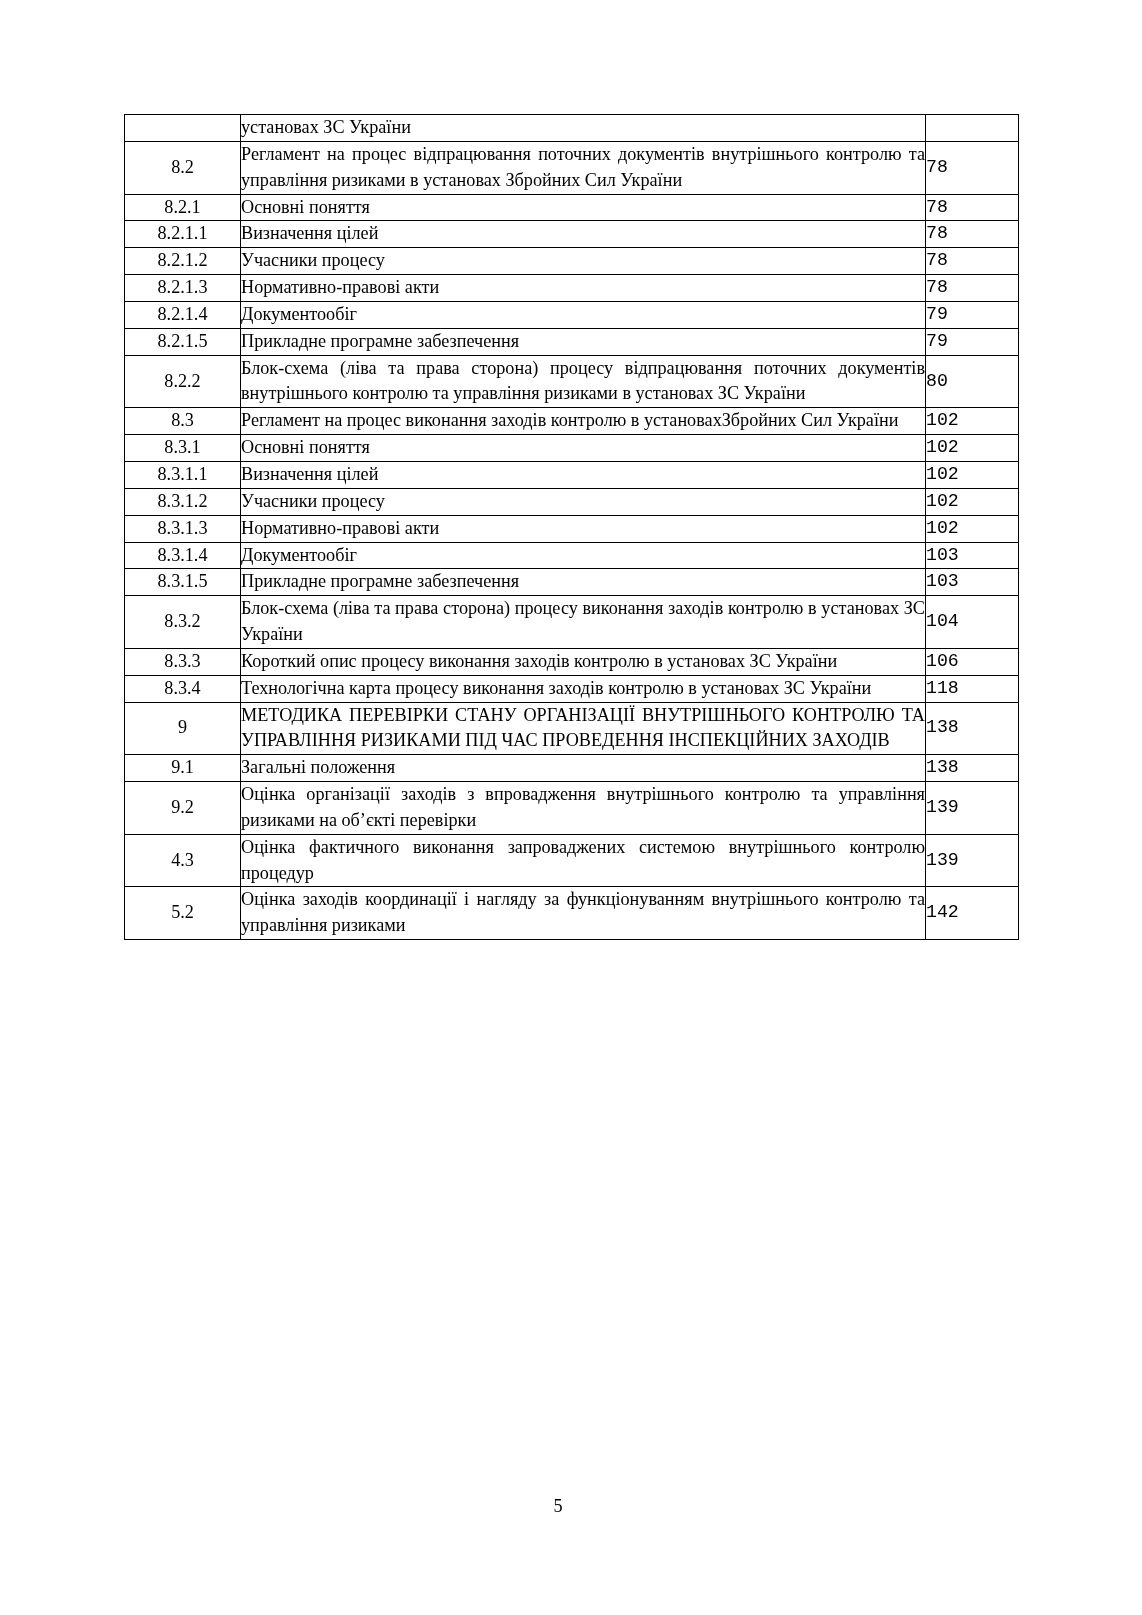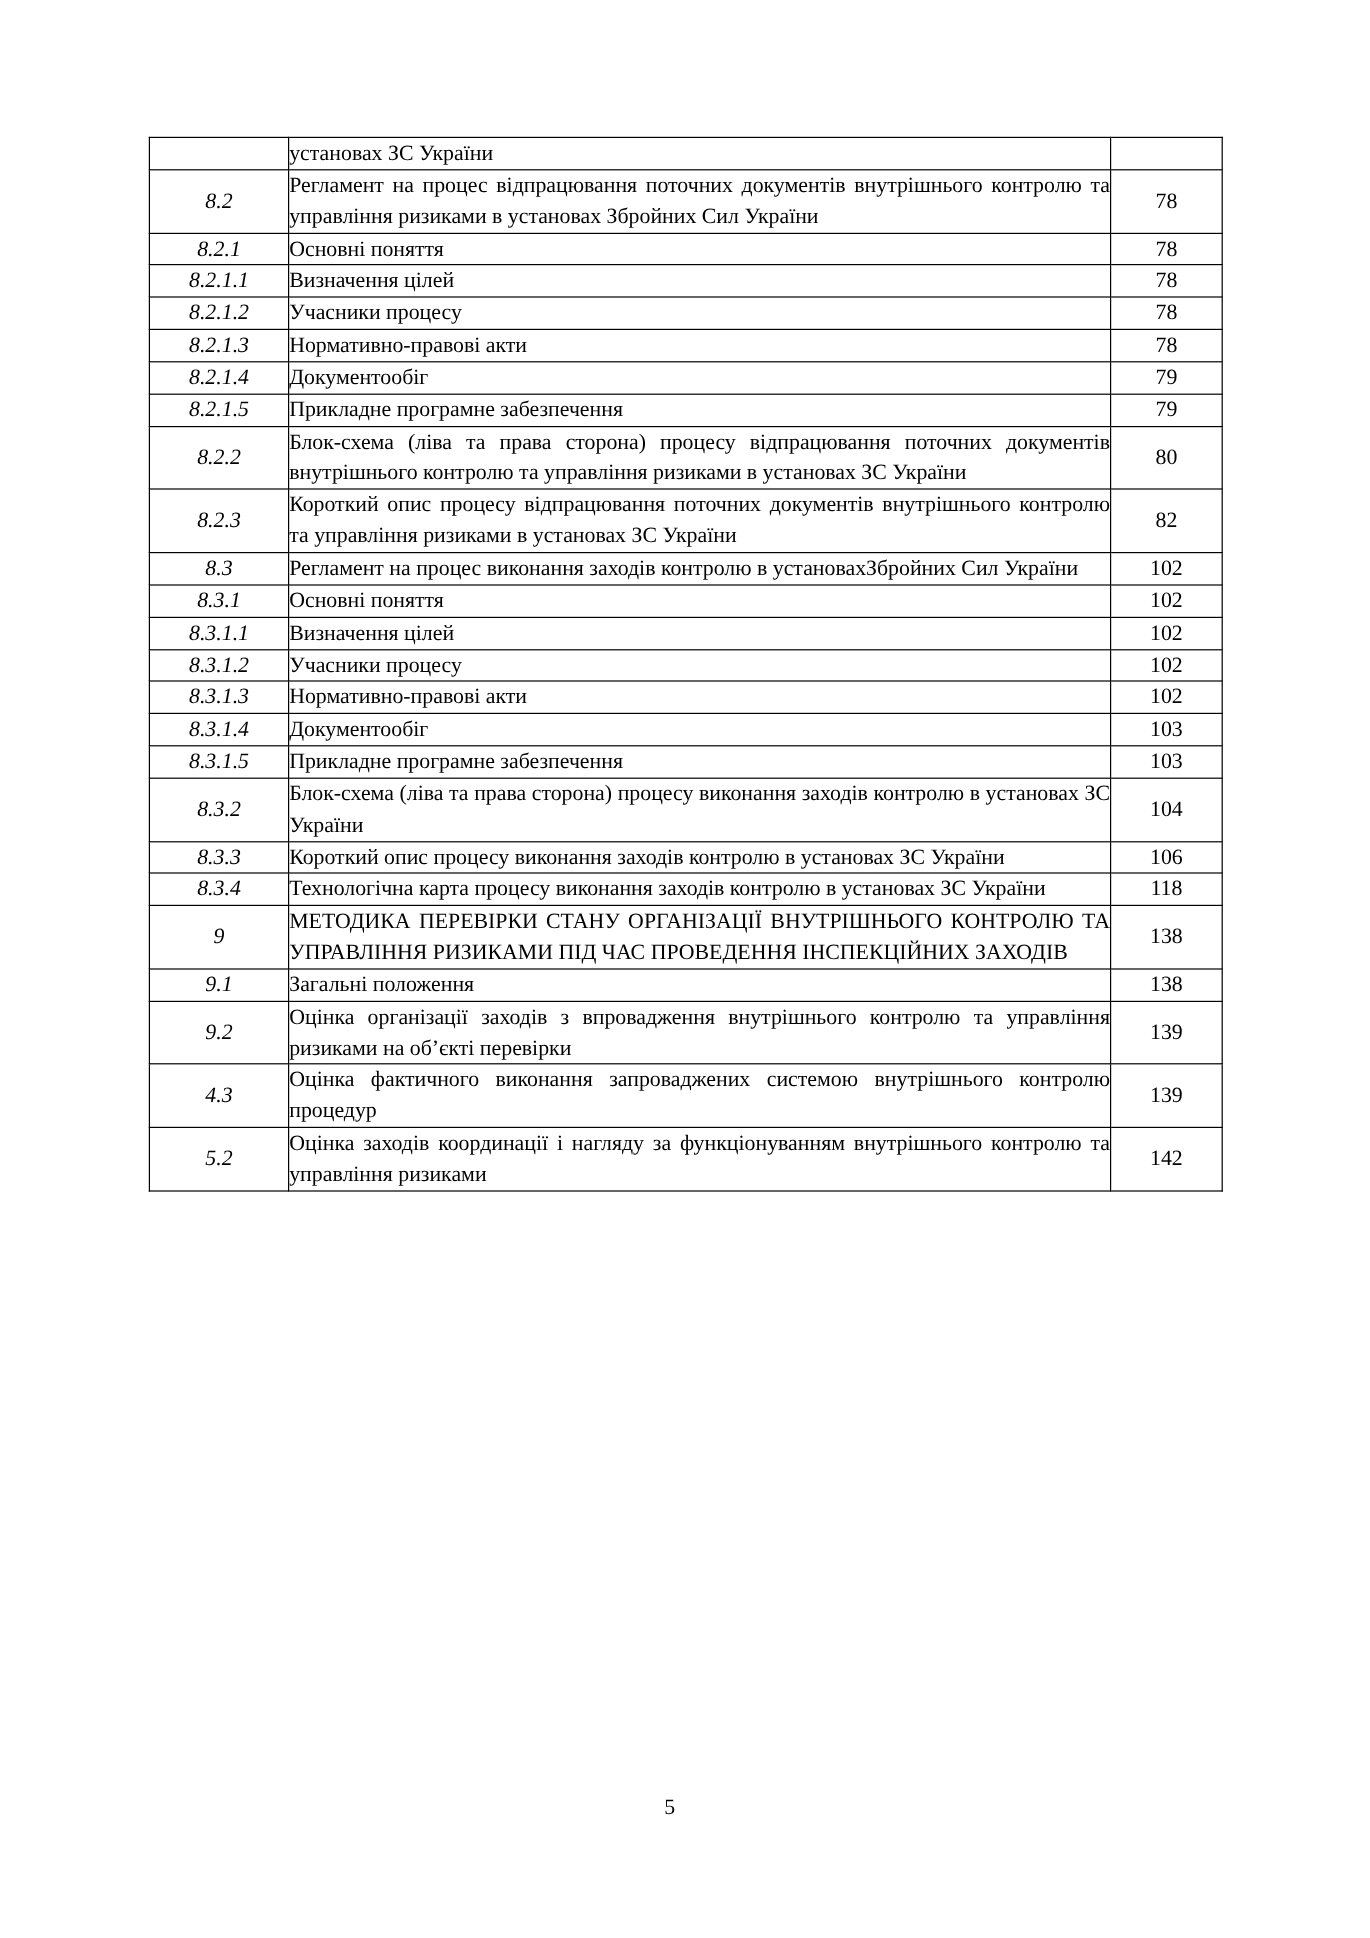--- a/index.html
+++ b/index.html
@@ -47,41 +47,40 @@
   col.c-num  { width: 116px; }
   col.c-ttl  { width: 685px; }
   col.c-page { width: 93px; }
 
   
   .cell-num {
     text-align: center;
     vertical-align: top;
     padding: 3px 2px 2px 2px;
     white-space: nowrap;
-    font-style: italic;
   }
 
   .cell-title {
     text-align: justify;
     text-justify: inter-word;
     padding: 3px 9px 3px 8px;
     vertical-align: top;
     hyphens: none;
   }
   
   .cell-title.single {
     text-align: left;
   }
   
 
   .cell-page {
-    text-align: center;
     vertical-align: middle;
     padding: 2px 2px;
     white-space: nowrap;
+    font-family: Liberation Mono, monospace;
   }
 
   
   .folio {
     position: absolute;
     left: 0;
     top: 1496px;
     width: 1116px;
     text-align: center;
     font-size: 18.2px;
@@ -140,25 +139,20 @@
           <td class="cell-num">8.2.1.5</td>
           <td class="cell-title single">Прикладне програмне забезпечення</td>
           <td class="cell-page">79</td>
         </tr>
         <tr>
           <td class="cell-num">8.2.2</td>
           <td class="cell-title">Блок-схема (ліва та права сторона) процесу відпрацювання поточних документів внутрішнього контролю та управління ризиками в установах ЗС України</td>
           <td class="cell-page">80</td>
         </tr>
         <tr>
-          <td class="cell-num">8.2.3</td>
-          <td class="cell-title">Короткий опис процесу відпрацювання поточних документів внутрішнього контролю та управління ризиками в установах ЗС України</td>
-          <td class="cell-page">82</td>
-        </tr>
-        <tr>
           <td class="cell-num">8.3</td>
           <td class="cell-title">Регламент на процес виконання заходів контролю в установахЗбройних Сил України</td>
           <td class="cell-page">102</td>
         </tr>
         <tr>
           <td class="cell-num">8.3.1</td>
           <td class="cell-title single">Основні поняття</td>
           <td class="cell-page">102</td>
         </tr>
         <tr>

